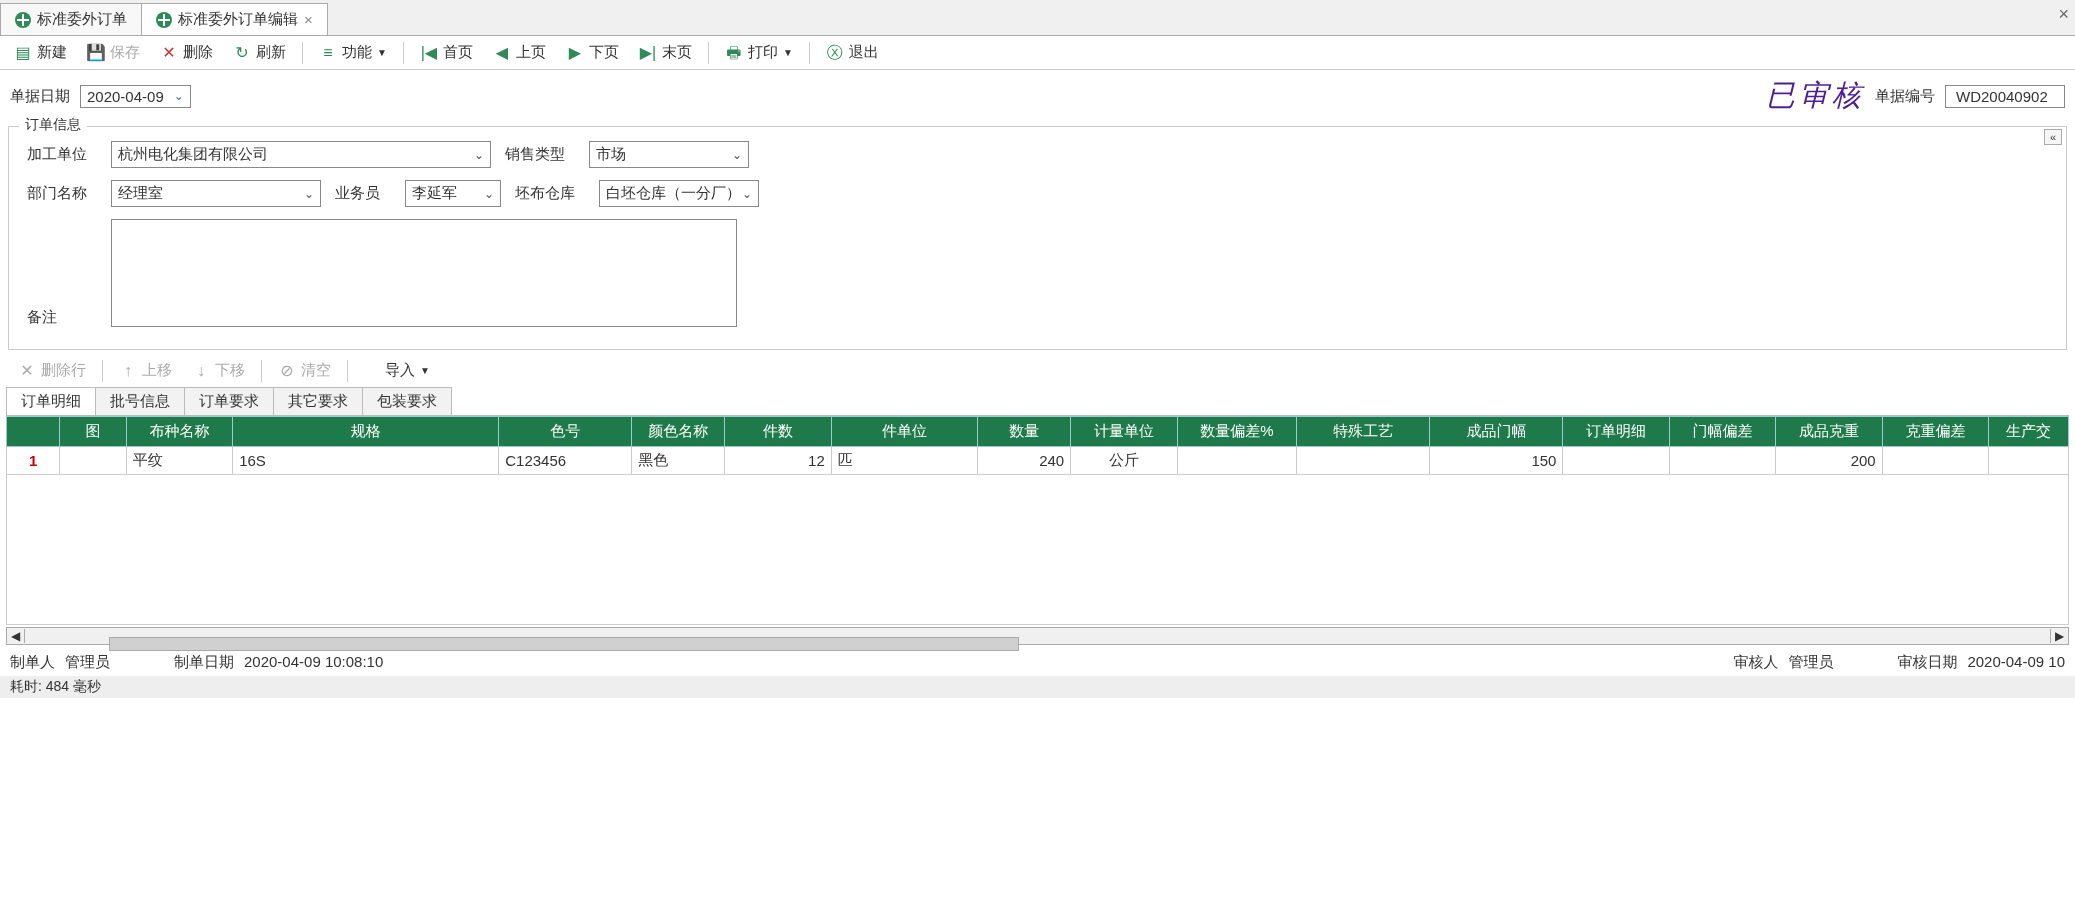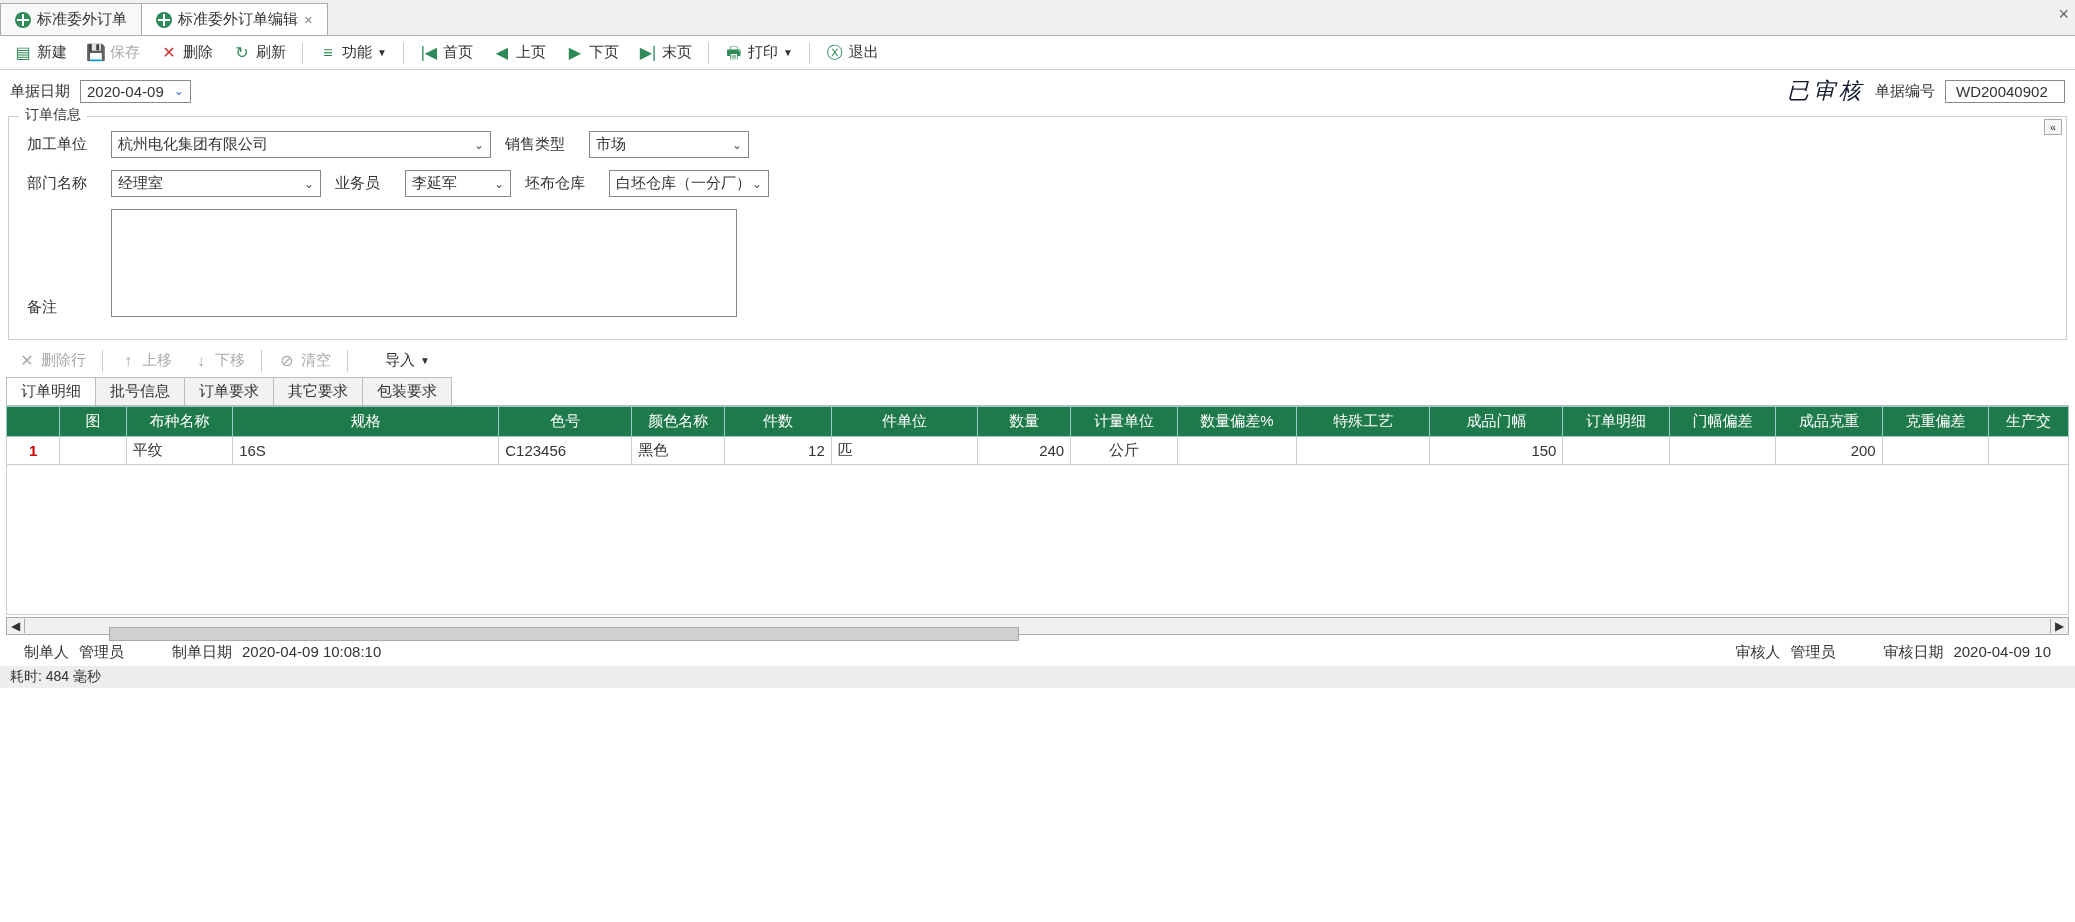--- a/index.html
+++ b/index.html
@@ -102,22 +102,22 @@
   .header-row .spacer { flex: 1; }
   .date-input {
     display: inline-flex; align-items: center;
     border: 1px solid #888; padding: 2px 6px; gap: 10px;
     min-width: 110px;
     cursor: pointer;
   }
   .date-input .chev { color:#3a72c9; font-size:12px; }
   .stamp {
     font-family: "KaiTi","STKaiti",serif;
-    color: #0f172a;
-    font-size: 22px;
+    color: #4c1d95;
+    font-size: 29px;
     font-style: italic;
     letter-spacing: 4px;
   }
   .docno-box {
     border: 1px solid #888;
     padding: 2px 10px;
     min-width: 120px;
   }
   .panel {
     border: 1px solid #ccc;
@@ -148,21 +148,21 @@
   .form-row { display:flex; align-items:center; gap:14px; margin-bottom:12px; }
   .form-row label { min-width: 70px; text-align: left; }
   .combo {
     display:inline-flex; align-items:center; justify-content:space-between;
     border: 1px solid #888; padding: 3px 6px; min-height: 24px;
     background:#fff; cursor:pointer;
   }
   .combo .chev { color:#555; font-size:12px; }
   .w380 { width: 380px; }
   .w210 { width: 210px; }
-  .w110 { width: 106px; }
+  .w110 { width: 96px; }
   .w160 { width: 160px; }
   textarea.memo {
     width: 626px; height: 108px;
     border: 1px solid #888;
     resize: none;
     font-family: inherit;
     font-size: 15px;
     padding: 4px;
   }
   .grid-toolbar {
@@ -228,22 +228,22 @@
     border-right:1px solid #aaa;
   }
   .hscroll .arrow.right { border-left:1px solid #aaa; border-right:none; margin-left:auto; }
   .hscroll .track { flex:1; position:relative; }
   .hscroll .thumb {
     position:absolute; left:84px; top:1px; height:14px; width:910px;
     background:#d0d0d0; border:1px solid #aaa;
   }
   .footer {
     display:flex; align-items:center;
-    padding: 4px 24px;
-    gap: 48px;
+    padding: 4px 10px;
+    gap: 64px;
     justify-content: space-between;
   }
   .footer .pair { display:flex; gap:10px; }
   .footer .spacer { flex:1; }
   .status {
     padding: 2px 10px;
     background:#eee;
     font-size:14px;
   }
 </style>

